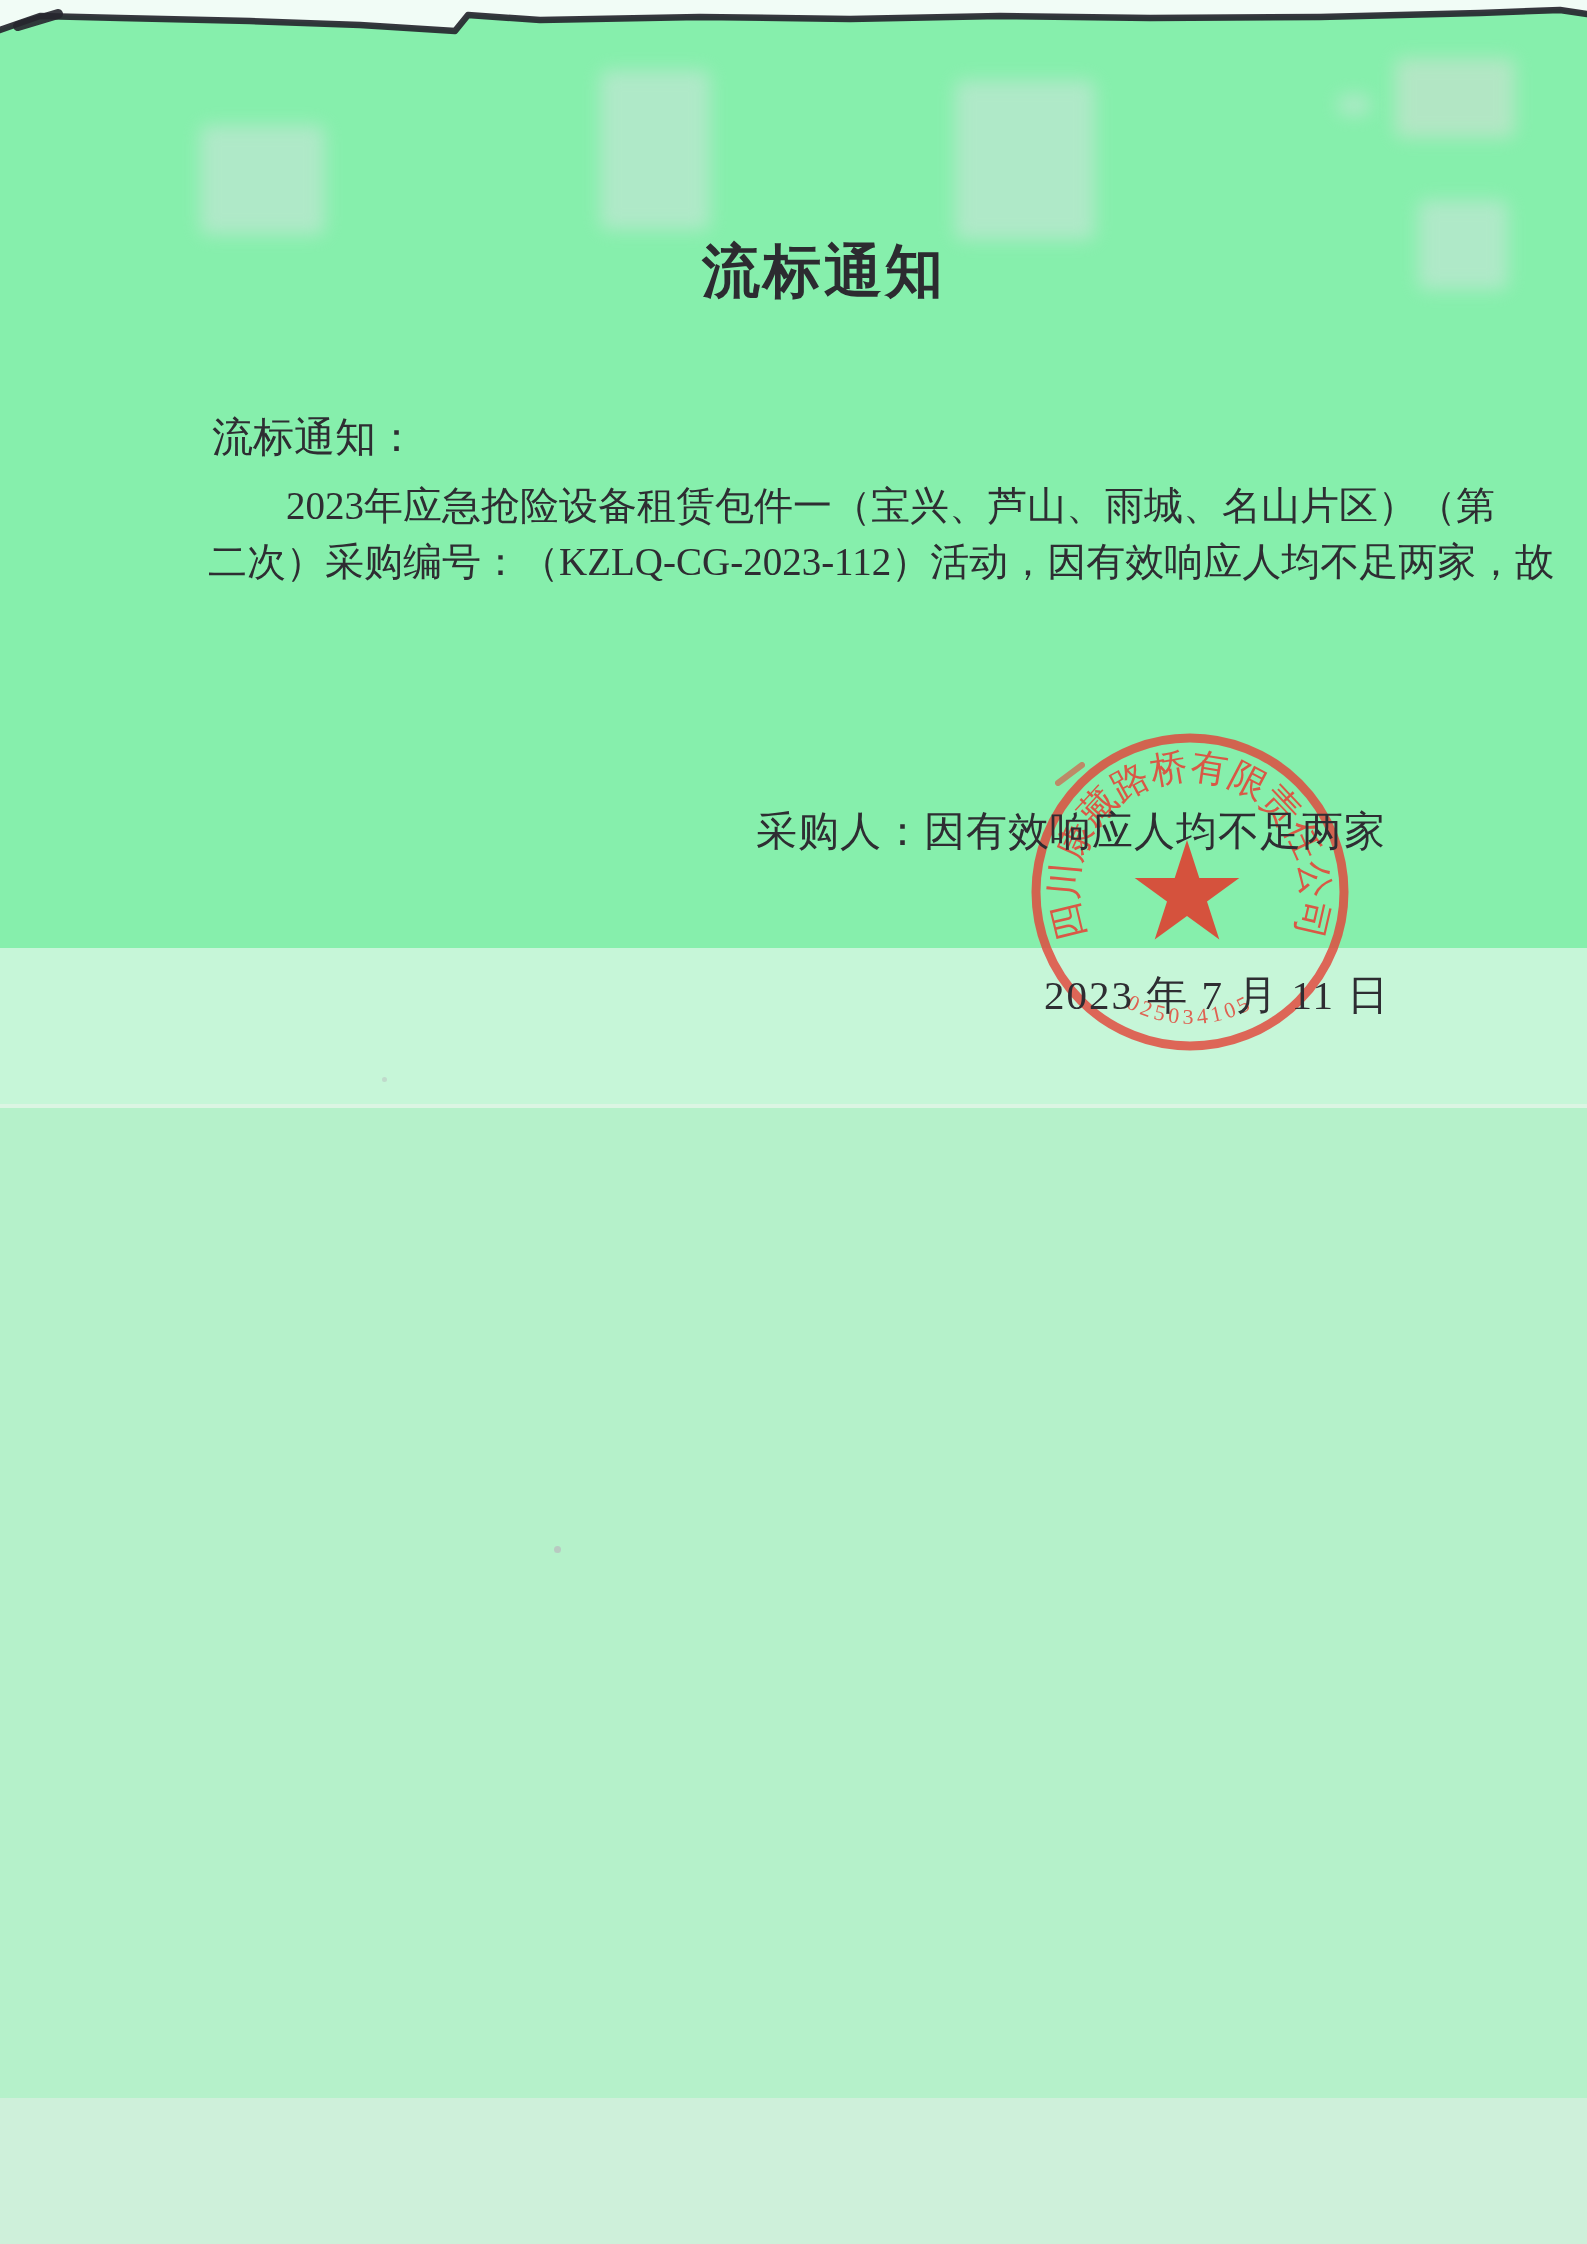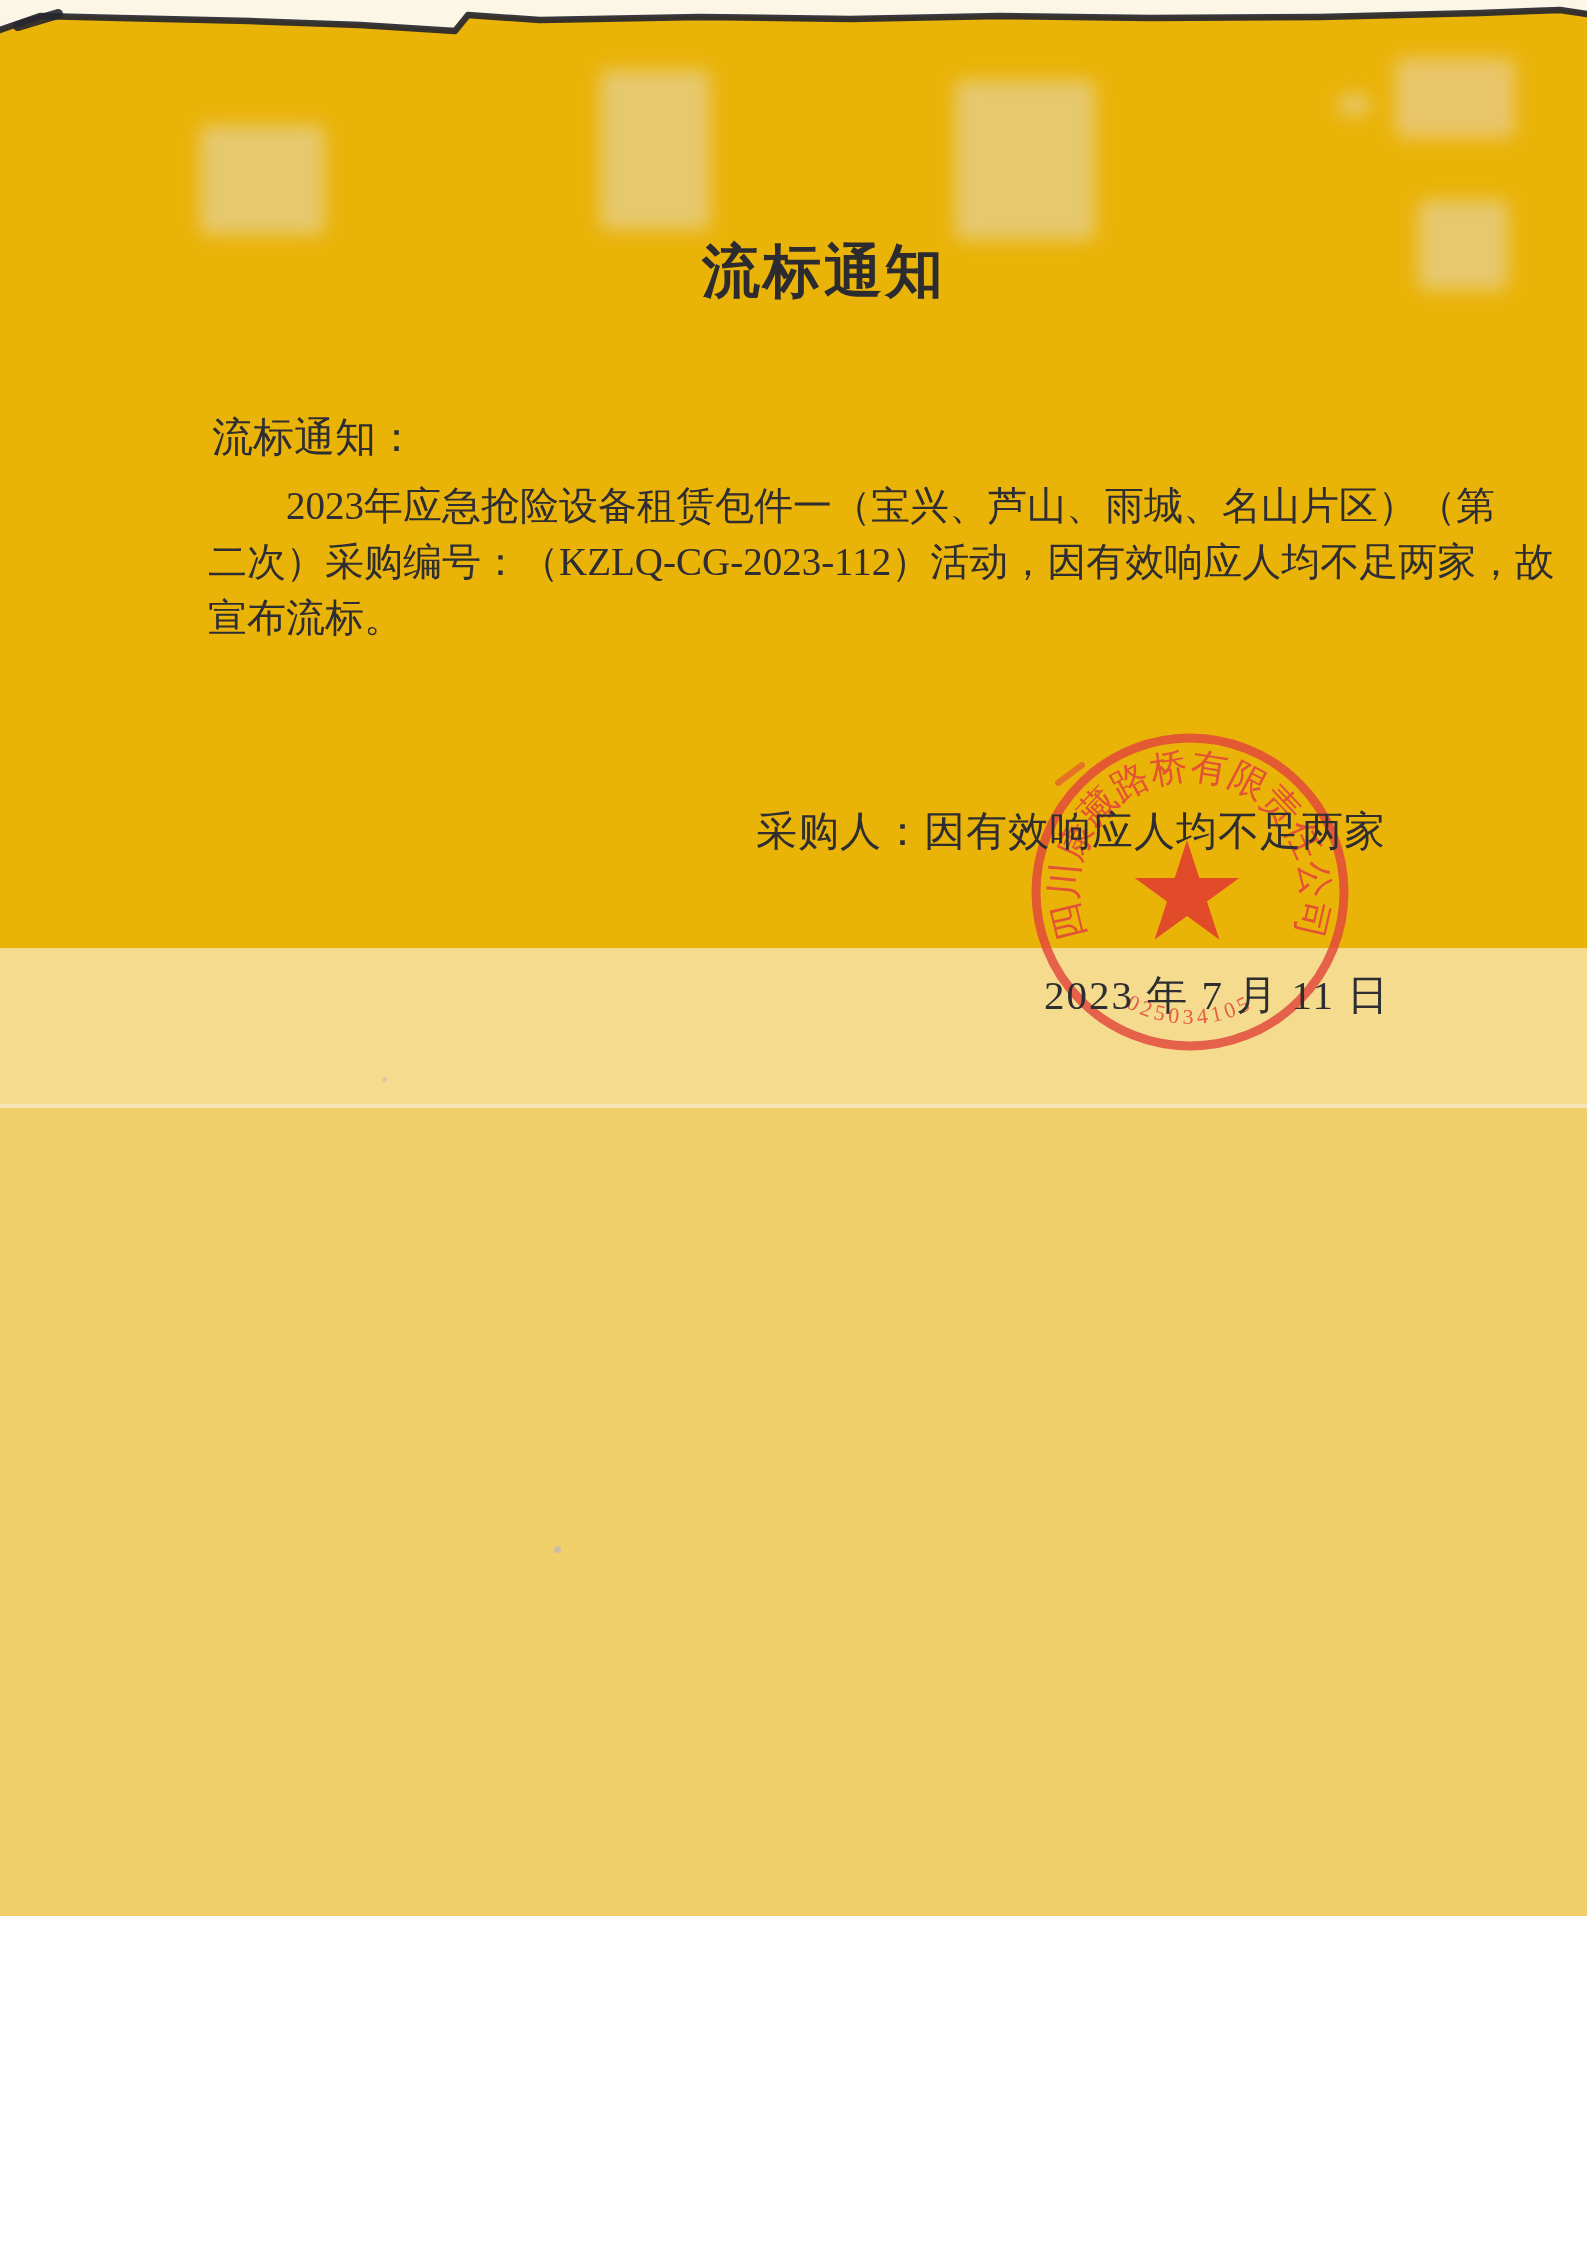--- a/index.html
+++ b/index.html
@@ -1,19 +1,19 @@
 <!DOCTYPE html>
 <html><head>
 <meta charset="utf-8">
 <style>
   html,body{margin:0;padding:0;background:#ffffff;}
   .page{
     position:relative;
-    width:1587px;height:1916px;
-    background:#eab308;
+    width:1587px;height:2244px;
+    background:#86efac;
     overflow:hidden;
     font-family:"Liberation Serif", serif;
     color:#2e2d32;
   }
   
   .band{position:absolute;left:0;width:1587px;pointer-events:none;}
   .band1{top:948px;height:160px;background:#fcfbfd;opacity:.55;}
   .band2{top:1104px;height:1140px;background:#f8f2f4;opacity:.42;}
   .band3{top:2098px;height:146px;background:#f5eff2;opacity:.4;}
   
@@ -77,21 +77,20 @@
     <path d="M18,26 L58,14" stroke="#26262e" stroke-width="10" stroke-linecap="round" opacity="0.9"></path>
   </svg>
 
   <div class="notice-title">流标通知</div>
 
   <div class="salutation">流标通知：</div>
 
   <div class="body-para">
     <div class="body-line indented">2023年应急抢险设备租赁包件一（宝兴、芦山、雨城、名山片区）（第</div>
     <div class="body-line">二次）采购编号：（KZLQ-CG-2023-112）活动，因有效响应人均不足两家，故</div>
-    <div class="body-line">宣布流标。</div>
   </div>
 
   <svg class="seal-svg" width="340" height="380" viewBox="0 0 340 380">
 
     <circle cx="170" cy="197" r="154" fill="none" stroke="#e2463a" stroke-width="9" opacity="0.82"></circle>
 
     <polygon points="167,145 179.3,183 219.3,183 187,206.5 199.3,244.5 167,221 134.7,244.5 147,206.5 114.7,183 154.7,183" fill="#e03c2e" opacity="0.88"></polygon>
 
     <defs>
       <path id="ringPath" d="M 66 241.2 A 113 113 0 1 1 274 241.2" fill="none"></path>

